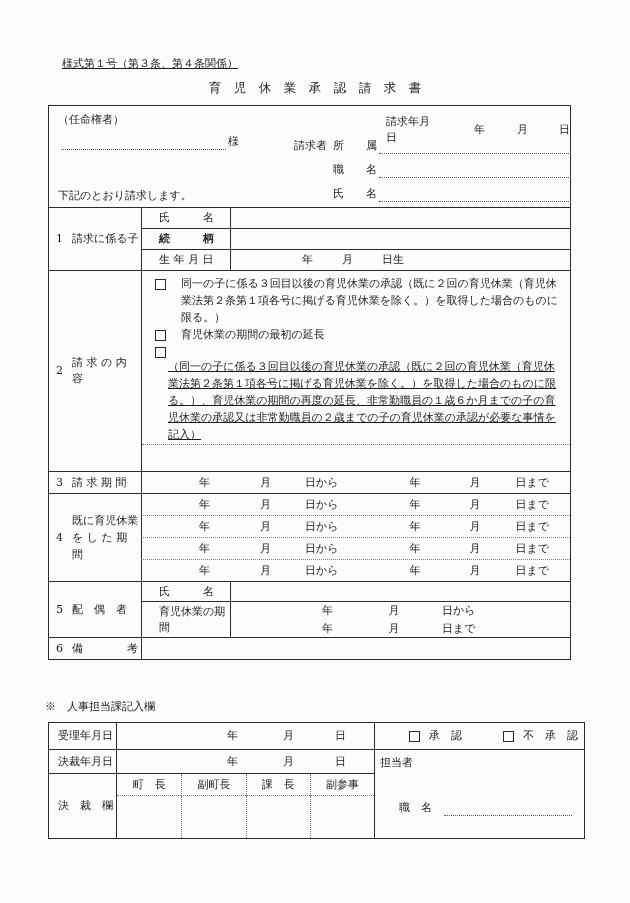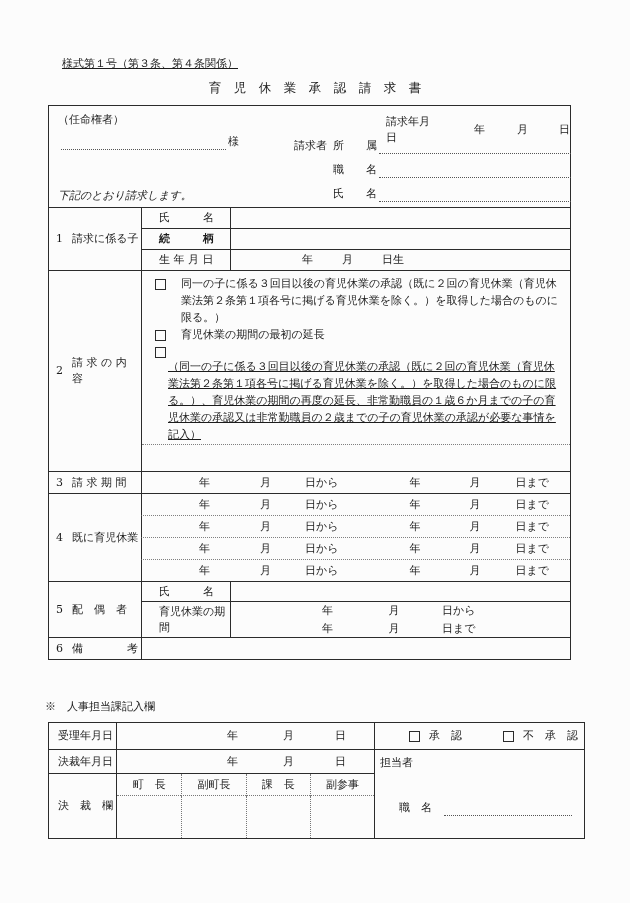--- a/index.html
+++ b/index.html
@@ -21,21 +21,21 @@
 
   .hdr-appointer { left:9px; top:6px; }
   .hdr-addressee { left:12px; top:28px; width:178px; }
   .hdr-addressee .dotline { flex:1; height:15px; }
   .hdr-addressee .sama { margin-left:2px; }
   .hdr-reqdate { left:337px; top:8px; display:flex; align-items:center; }
   .hdr-requester { left:245px; top:32px; }
   .fieldrow { width:238px; display:flex; align-items:flex-end; }
   .fieldrow .dotline { flex:1; height:14px; margin-left:2px; }
   .f1 { left:284px; top:32px; } .f2 { left:284px; top:56px; } .f3 { left:284px; top:80px; }
-  .hdr-decl { left:9px; top:82px;font-style:italic; }
+  .hdr-decl { left:9px; top:82px; }
 
   
   .mtable {
     display:grid;
     grid-template-columns:92px 89px 1fr;
     grid-template-rows:20px 21px 21px 201px 22px 22px 22px 22px 22px 20px 36px 22px;
   }
   .cell { box-sizing:border-box; display:flex; align-items:center; overflow:hidden; }
   .bl { border-left:1px solid #2b2b2b; }
   .bt { border-top:1px solid #2b2b2b; }
@@ -165,20 +165,21 @@
         <span class="dr-df">日から</span>
         <span class="dr-y2">年</span>
         <span class="dr-m2">月</span>
         <span class="dr-dt">日まで</span>
       </div>
 
       <div class="cell bt numlab lab4" style="grid-column:1;grid-row:6/10;">
         <span>4</span>
         <span class="lines">
           <span>既に育児休業</span>
+          <span>を し た 期 間</span>
         </span>
       </div>
       <div class="cell bl bt daterow" style="grid-column:2/4;grid-row:6;">
         <span class="dr-y1">年</span>
         <span class="dr-m1">月</span>
         <span class="dr-df">日から</span>
         <span class="dr-y2">年</span>
         <span class="dr-m2">月</span>
         <span class="dr-dt">日まで</span>
       </div>

